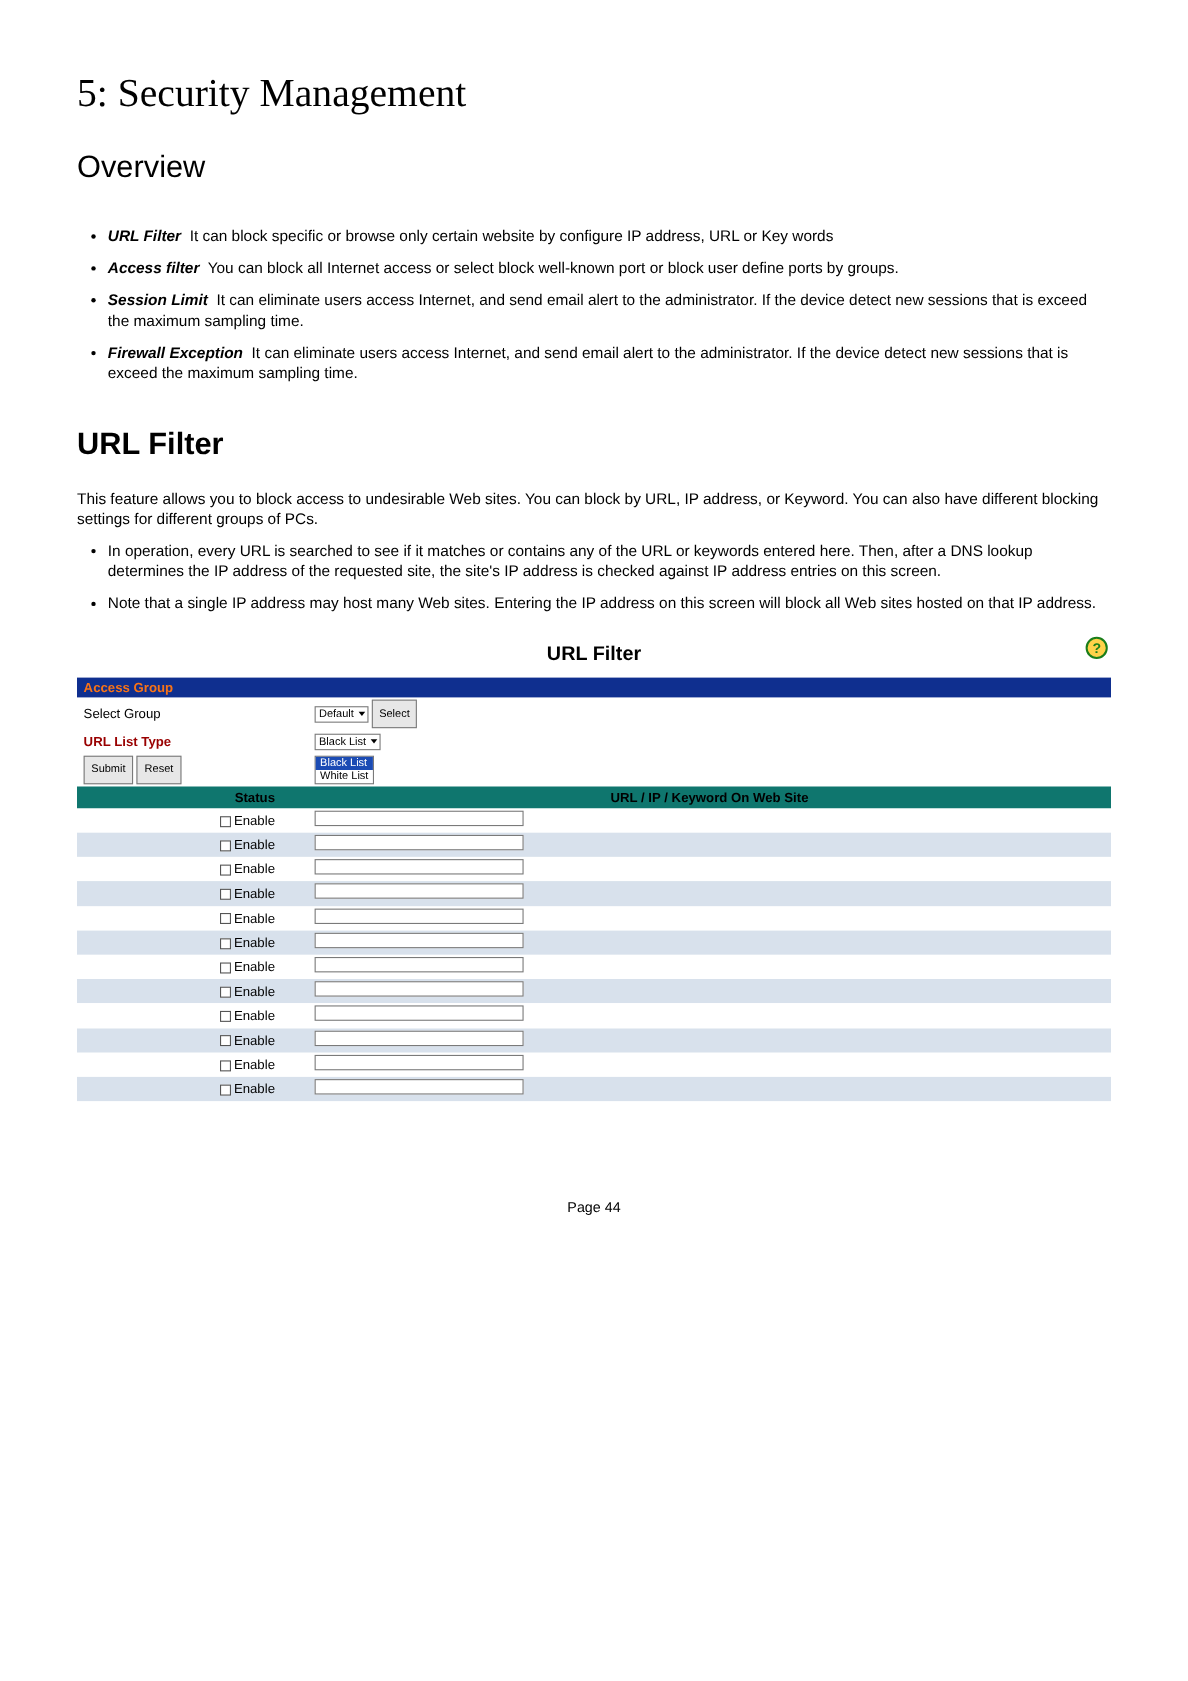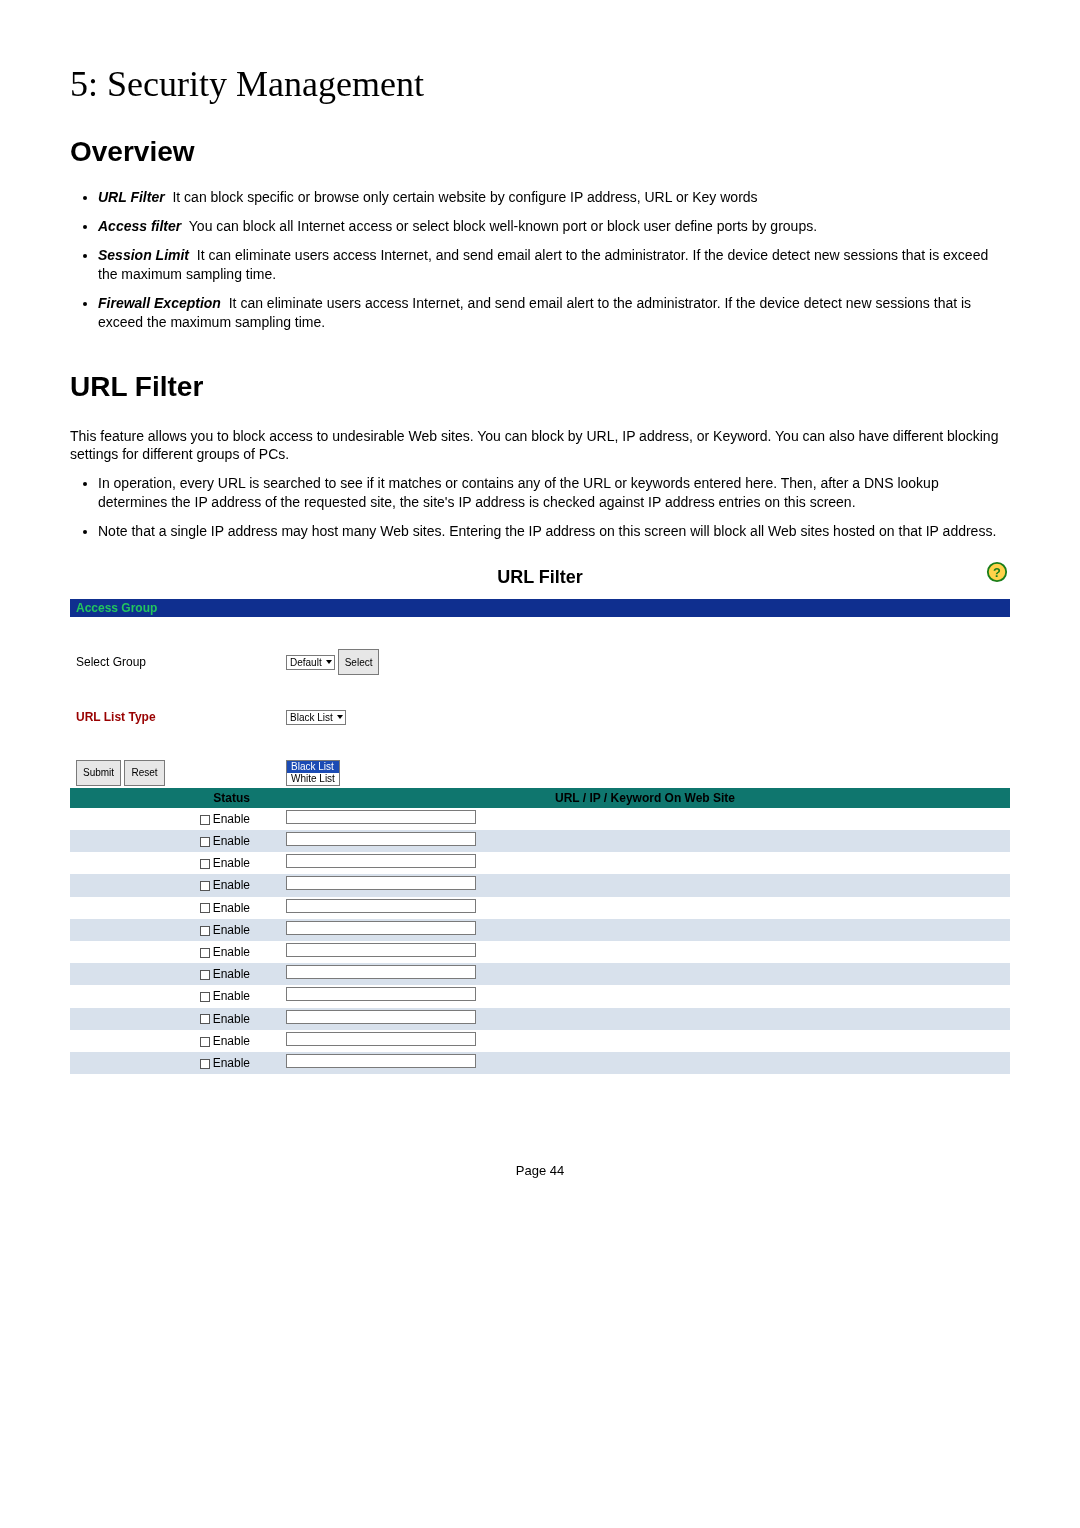--- a/index.html
+++ b/index.html
@@ -13,22 +13,22 @@
     line-height: 1.35;
   }
   .chapter-title {
     font-family: "Bookman Old Style", Georgia, serif;
     font-size: 36px;
     font-weight: normal;
     margin: 0 0 24px 0;
   }
   .overview-title {
     font-size: 28px;
-    font-weight: bold;
-    margin: 0 0 18px 0;
+    font-weight: normal;
+    margin: 0 0 35px 0;
   }
   .section-title {
     font-size: 28px;
     font-weight: bold;
     margin: 36px 0 12px 0;
   }
   ul.bullets {
     margin: 0 0 10px 0;
     padding-left: 28px;
   }
@@ -57,31 +57,30 @@
     font-weight: bold;
   }
   .help-icon {
     position: absolute;
     right: 2px;
     top: 2px;
   }
   .help-icon svg { width: 22px; height: 22px; }
   .blue-bar {
     background: #0f2f8f;
-    color: #22c55e;
+    color: #f97316;
     font-size: 12px;
     font-weight: bold;
     padding: 1px 6px;
   }
   .form-row {
     display: flex;
     align-items: center;
     font-size: 12px;
     padding: 2px 6px;
-    margin-top: 30px;
   }
   .form-row .label {
     width: 210px;
   }
   .mini-select, .mini-btn, .mini-input {
     font-size: 10px;
     font-family: Arial, sans-serif;
   }
   .mini-select {
     border: 1px solid #7a7a7a;

